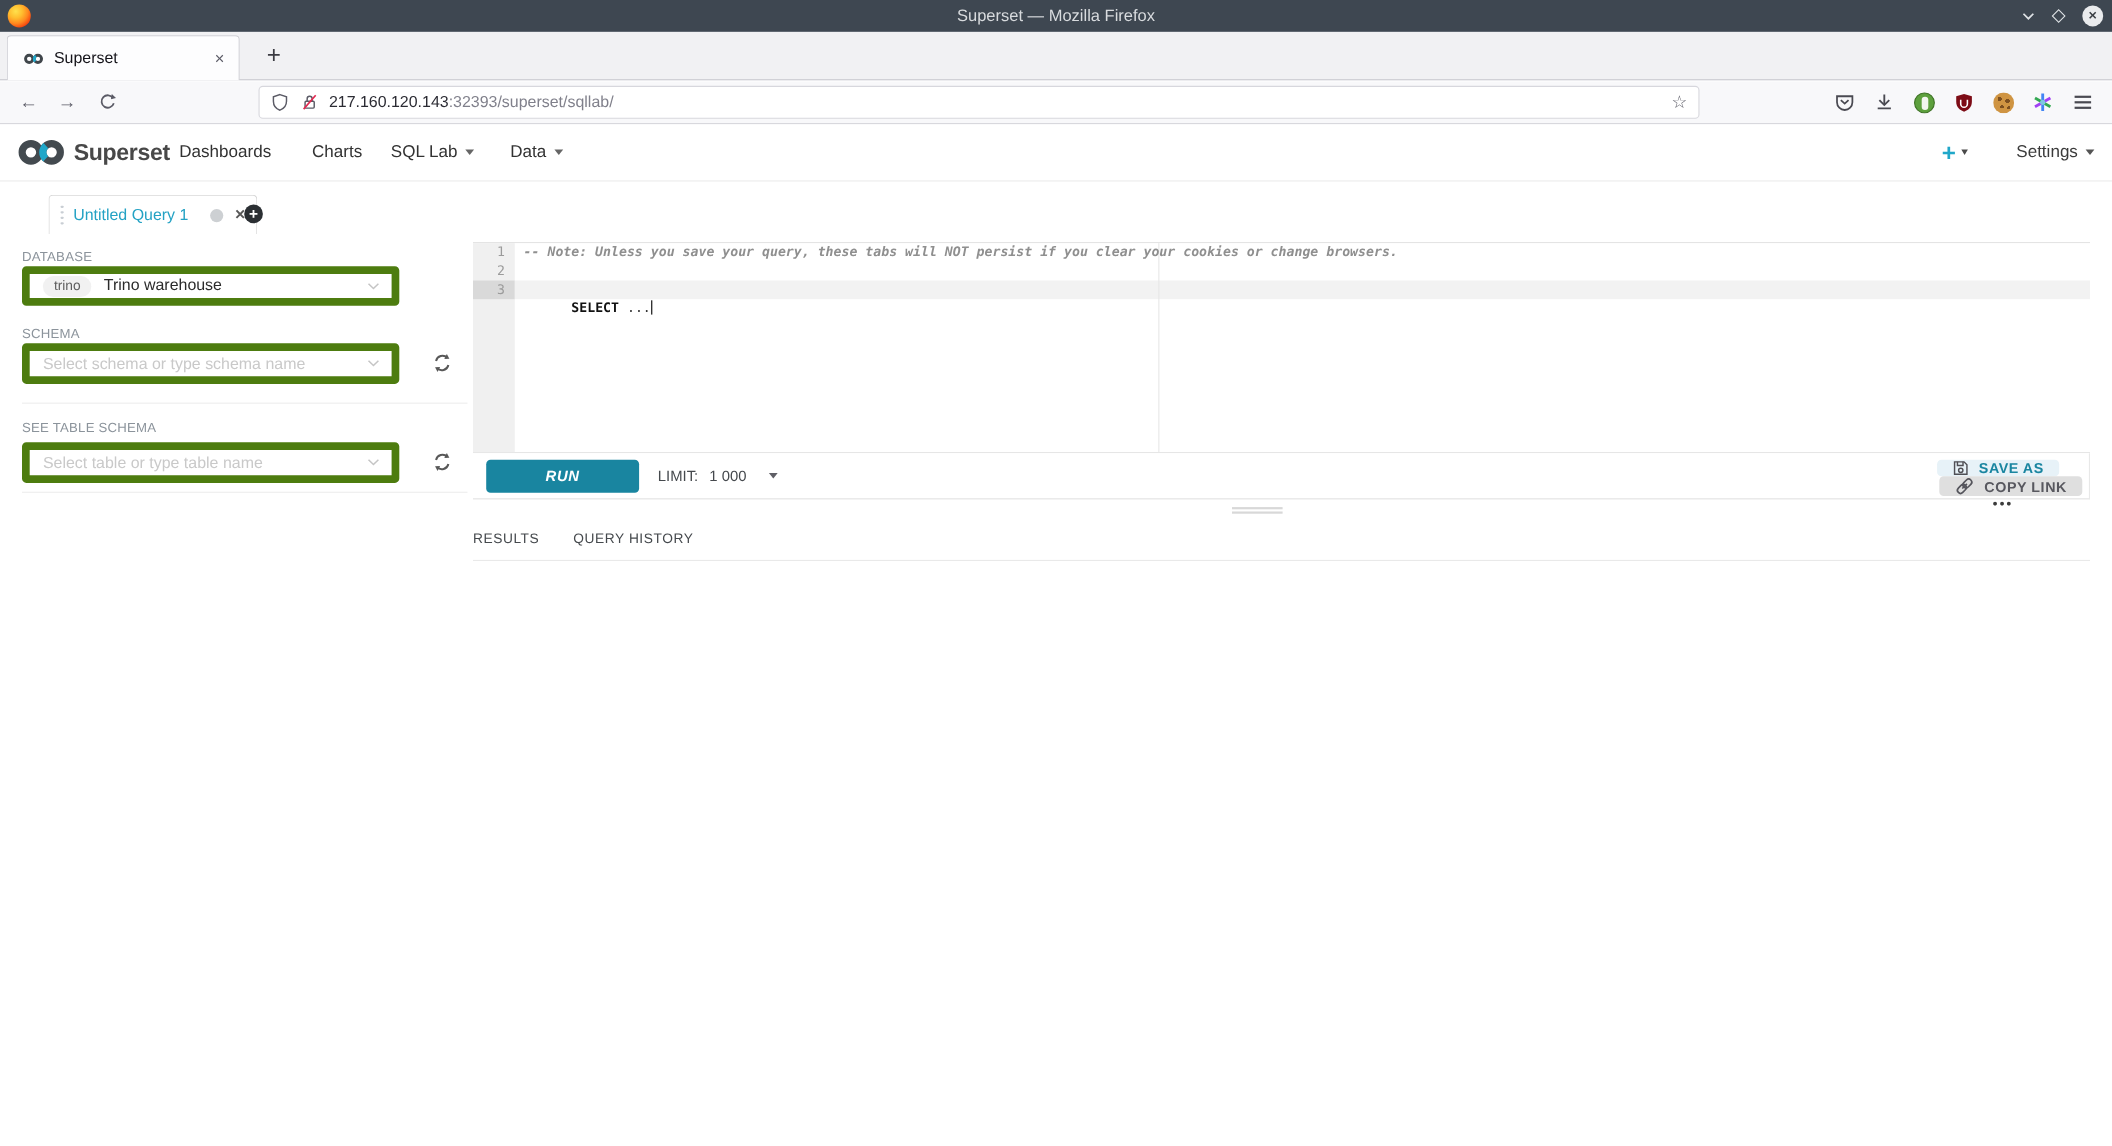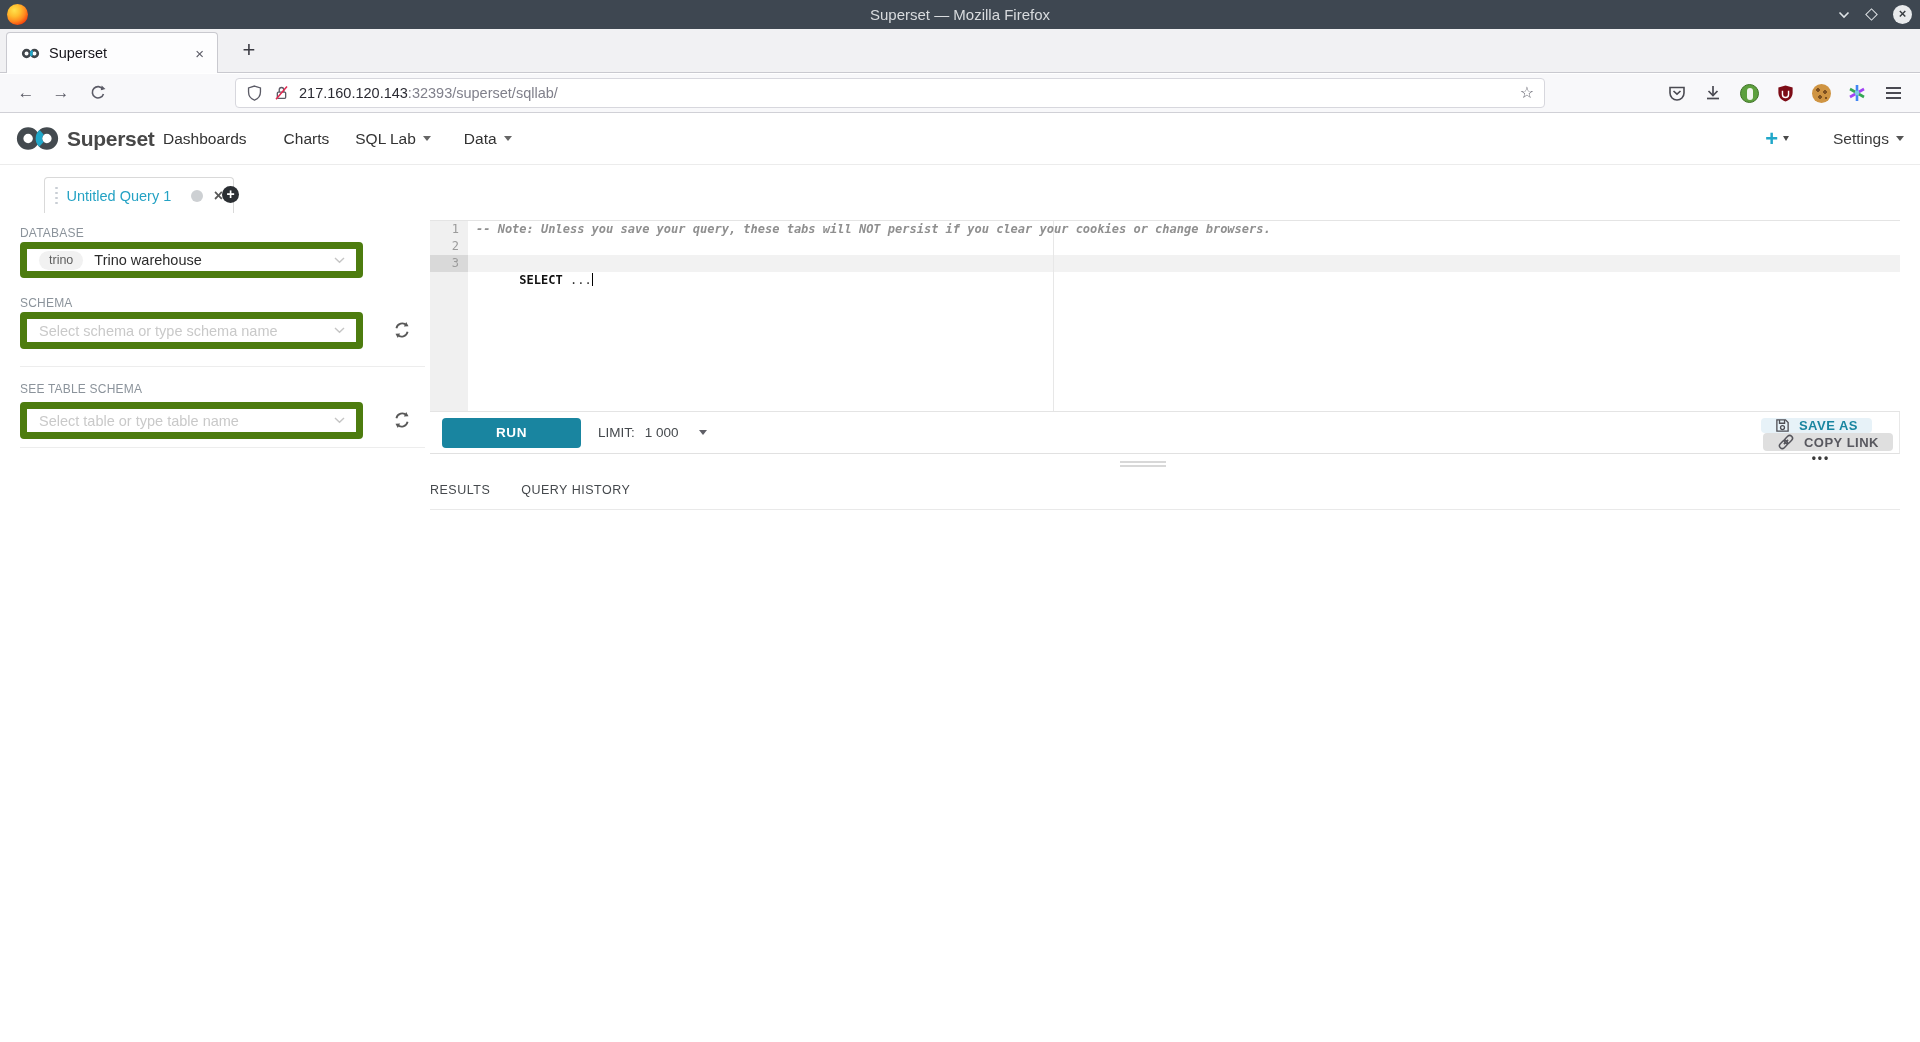--- a/index.html
+++ b/index.html
@@ -103,21 +103,21 @@
   .tok-comment { color:#8f8f8f; font-style:italic;font-weight:bold; }
   .tok-keyword { color:#111; font-weight:bold; }
   .tok-plain { color:#333; }
   .cursor { display:inline-block; width:1.5px; height:13px; background:#000; vertical-align:-2px; }
 
   
   .etoolbar { position:absolute; left:430px; top:412px; width:1470px; height:42px;
     border-bottom:1px solid #e1e1e1; border-right:1px solid #e8e8e8; background:#fff; }
   .run-btn { position:absolute; left:12px; top:6px; width:139px; height:30px; background:#1985a0;
     border-radius:4px; color:#fff; font-size:13.5px; font-weight:bold; letter-spacing:0.6px;
-    text-align:center; line-height:30px; }
+    text-align:center; line-height:30px;font-style:italic; }
   .limit-group { position:absolute; left:168px; top:0; height:41px; display:flex; align-items:center; gap:10px;
     font-size:13.5px; color:#45494d; }
   .limit-caret { width:0; height:0; border-left:4px solid transparent; border-right:4px solid transparent;
     border-top:5px solid #5f5f66; margin-left:10px; }
   .save-group { position:absolute; right:6px; top:6px; height:30px; display:flex; align-items:center;flex-direction:column; }
   .saveas-btn { height:30px; display:flex; align-items:center; gap:9px; padding:0 14px;
     background:#e7f2f8; border-radius:4px; }
   .saveas-btn span { color:#1985a0; font-size:13px; font-weight:bold; letter-spacing:0.5px; }
   .copylink-btn { height:30px; display:flex; align-items:center; gap:9px; padding:0 14px;
     background:#dfdfdf; border-radius:4px; margin-left:23px; }

